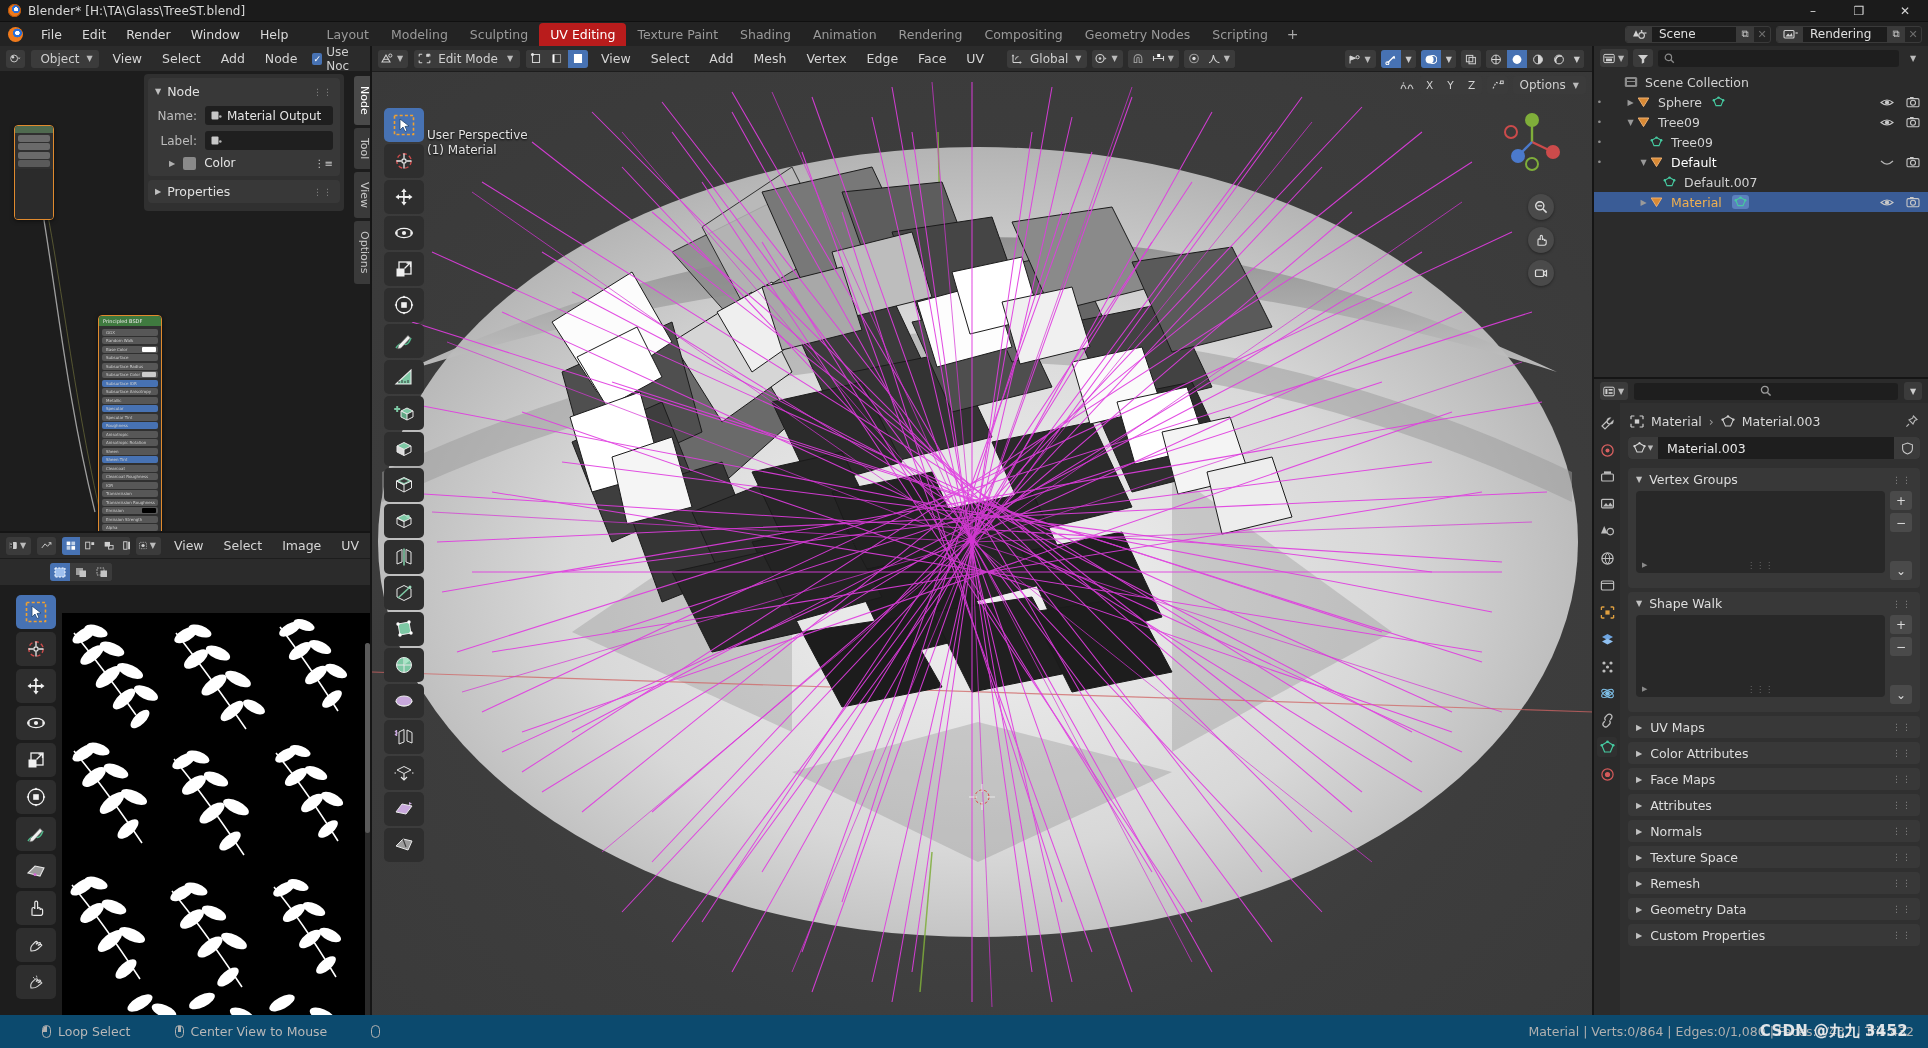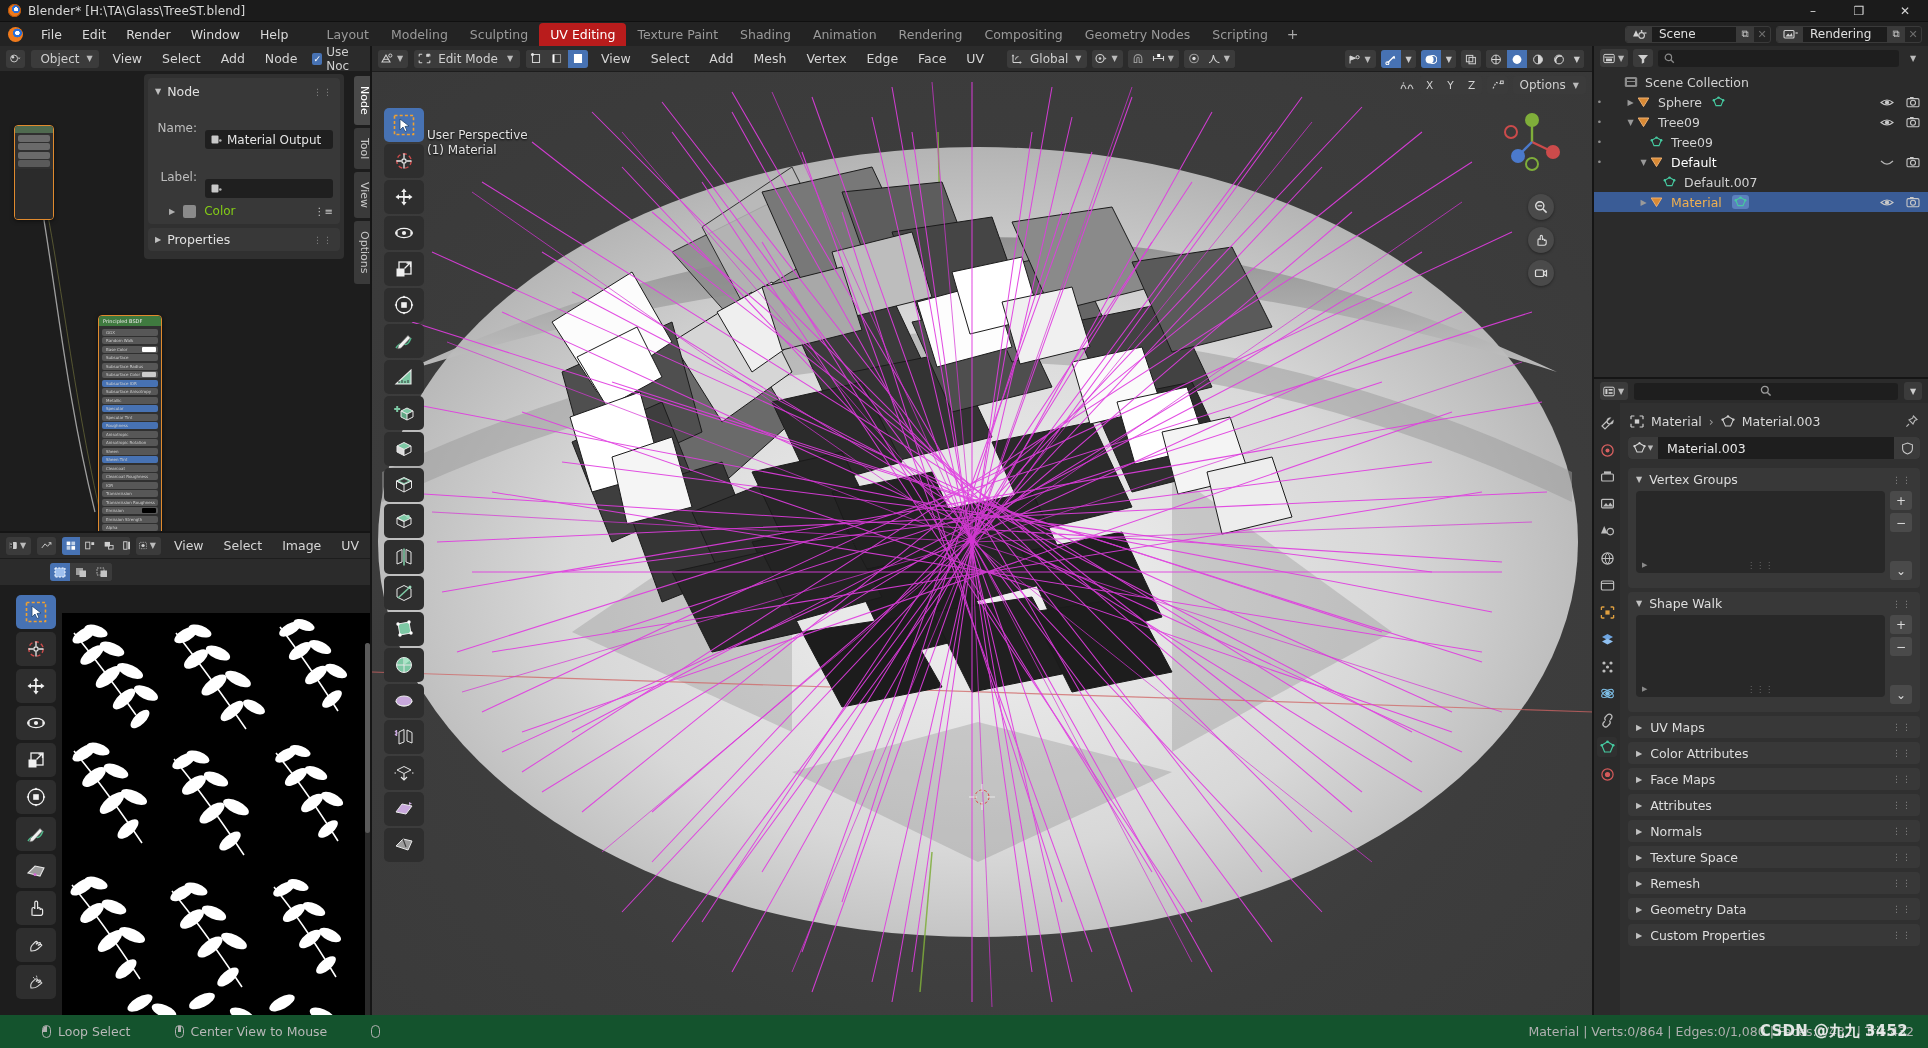--- a/index.html
+++ b/index.html
@@ -69,21 +69,21 @@
   
   #nodeEditor{ left:0; top:46px; width:372px; height:487px; background:#1d1d1d; }
   .nodecanvas{ position:absolute; left:0; top:26px; width:372px; height:461px;
                background:#1d1d1d; overflow:hidden;}
   .nsidebar{ position:absolute; right:28px; top:28px; width:200px;
              background:#303030; border-radius:4px; padding:4px;}
   .npanel{ background:#383838; border-radius:4px; margin-bottom:4px; padding:6px 7px;}
   .prow{ display:flex; align-items:center; gap:8px; margin-bottom:6px;}
   .plabel{ font-size:12px; color:#bdbdbd; width:42px; text-align:right;}
   .pinput{ flex:1; height:19px; background:#1f1f1f; border-radius:3px; display:flex;
-           align-items:center; gap:5px; padding:0 6px; font-size:12px; color:#e4e4e4;margin-top:24px;}
+           align-items:center; gap:5px; padding:0 6px; font-size:12px; color:#e4e4e4;}
   .ptitle{ display:flex; align-items:center; gap:6px; font-size:12.5px; color:#e0e0e0;
            margin-bottom:7px;}
   .dots{ margin-left:auto; color:#7d7d7d; font-size:9px; letter-spacing:1px;}
   .vtabs{ position:absolute; right:1px; top:30px; display:flex; flex-direction:column; gap:3px;}
   .vtab{ width:17px; padding:10px 0; background:#3a3a3a; border-radius:3px 0 0 3px;
          writing-mode:vertical-rl; text-orientation:mixed; font-size:11px; color:#c8c8c8;
          text-align:center;}
   .vtab.active{ background:#4a4a4a; color:#fff;}
 
   
@@ -177,21 +177,21 @@
   .listbox .tri{ position:absolute; bottom:4px; left:6px; color:#8a8a8a; font-size:7px;}
   .sidebtns{ width:22px; display:flex; flex-direction:column; gap:3px;}
   .sbtn{ height:19px; background:#4a4a4a; border-radius:3px; display:flex;
          align-items:center; justify-content:center; color:#dcdcdc; font-size:12px;}
   .closedrow{ background:#383838; border-radius:4px; height:22px; display:flex;
               align-items:center; gap:8px; padding:0 8px; font-size:12.5px;
               color:#dedede; margin-bottom:4px;}
 
   
   .statusbar{ position:absolute; left:0; bottom:0; width:1928px; height:33px;
-              background:#14532d; display:flex; align-items:center; padding:0 12px; gap:0;}
+              background:#0c4a6e; display:flex; align-items:center; padding:0 12px; gap:0;}
   .sbitem{ display:flex; align-items:center; gap:7px; font-size:12.5px; color:#b8b8b8;}
   .mouse{ width:9px;height:13px;border:1.3px solid #b0b0b0;border-radius:4.5px; flex:none; position:relative;}
   .mouse.l:after{ content:''; position:absolute; left:-0.2px; top:-0.2px; width:4px;height:6px;
                   background:#b0b0b0; border-radius:4px 0 0 0;}
   .mouse.m:after{ content:''; position:absolute; left:2.7px; top:-0.2px; width:2.8px;height:6px;
                   background:#b0b0b0;}
   .statright{ position:absolute; right:14px; display:flex; align-items:flex-start; gap:18px;
               font-size:12.5px; color:#b0b0b0;}
   .watermark{ position:absolute; right:20px; bottom:7px; font-size:15px; color:#f2f2f2;
               font-weight:bold; opacity:.92; letter-spacing:.3px; pointer-events:none;}
@@ -369,21 +369,21 @@
                   <rect x="0.5" y="0.5" width="7" height="8" rx="1" fill="#c8c8c8"></rect>
                   <circle cx="9.3" cy="5.5" r="1.3" fill="#b5b5b5"></circle>
                 </svg>
               </span>
             <span></span>
           </div>
         </div>
         <div class="prow" style="margin-bottom:0;padding-left:14px;">
           <span style="font-size:8px;color:#b0b0b0;">▶</span>
           <span style="width:13px;height:13px;background:#8a8a8a;border-radius:2px;"></span>
-          <span style="font-size:12px;color:#84cc16;">Color</span>
+          <span style="font-size:12px;color:#e5e5e5;">Color</span>
           <span style="margin-left:auto;color:#c8c8c8;font-size:10px;">⋮≡</span>
         </div>
       </div>
       <div class="npanel" style="padding:4px 7px;">
         <div class="ptitle" style="margin-bottom:0;">
           <span style="font-size:8px;color:#c0c0c0;">▶</span>
           <span>Properties</span>
           <span class="dots">⋮⋮</span>
         </div>
       </div>

